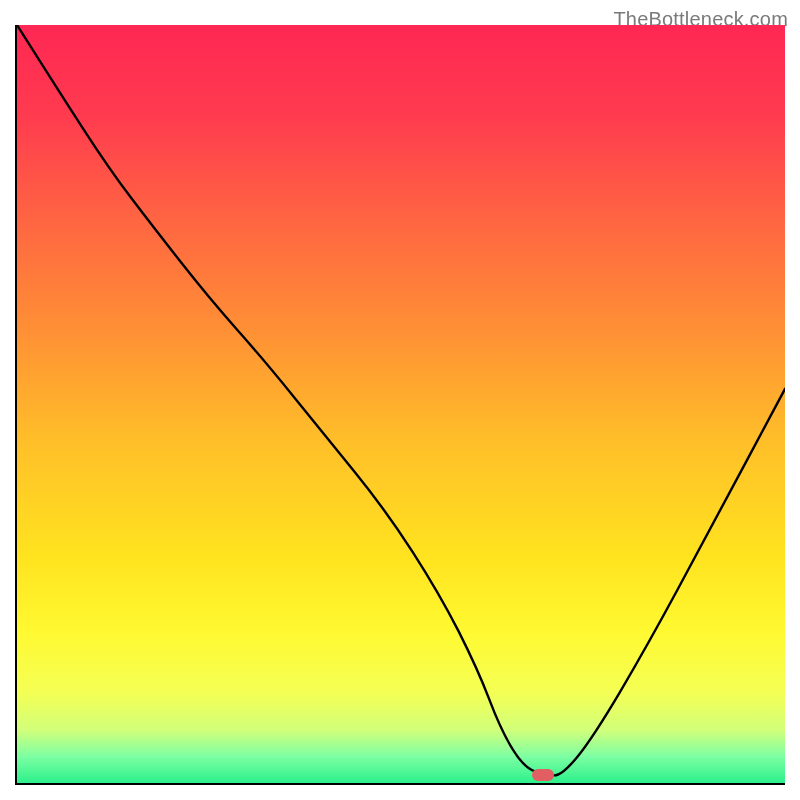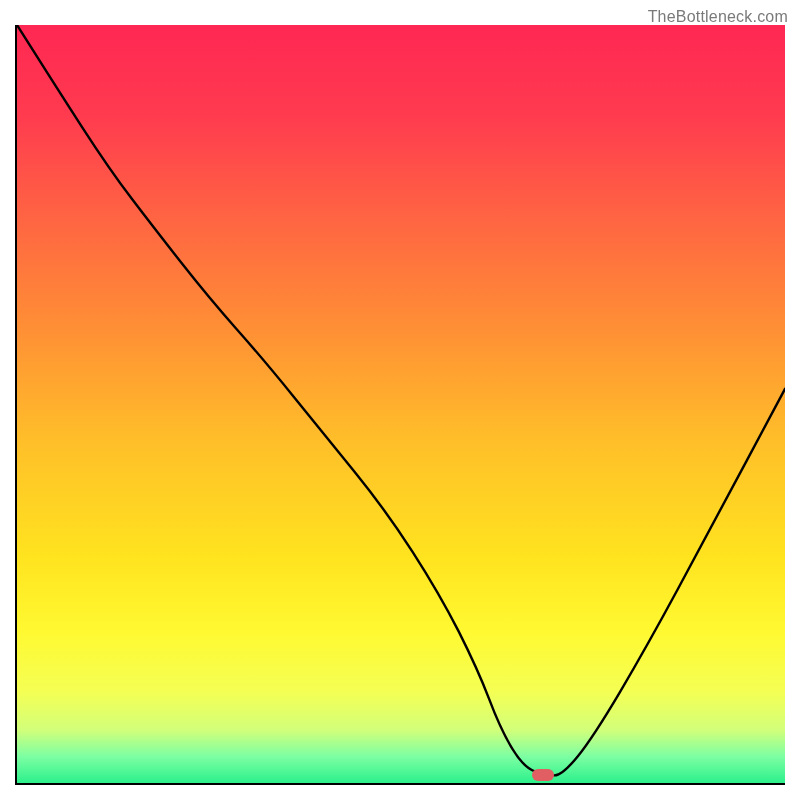--- a/index.html
+++ b/index.html
@@ -39,21 +39,21 @@
     width: 22px;
     height: 12px;
     border-radius: 6px;
     transform: translate(-50%, -50%);
   }
   .watermark {
     position: absolute;
     top: 8px;
     right: 12px;
     font-family: Arial, Helvetica, sans-serif;
-    font-size: 16px;
+    font-size: 20px;
     color: #7a7a7a;
     letter-spacing: 0.2px;
   }
 </style>
 </head>
 <body>
 
 <div class="chart-container">
 
   <div class="watermark">TheBottleneck.com</div>

